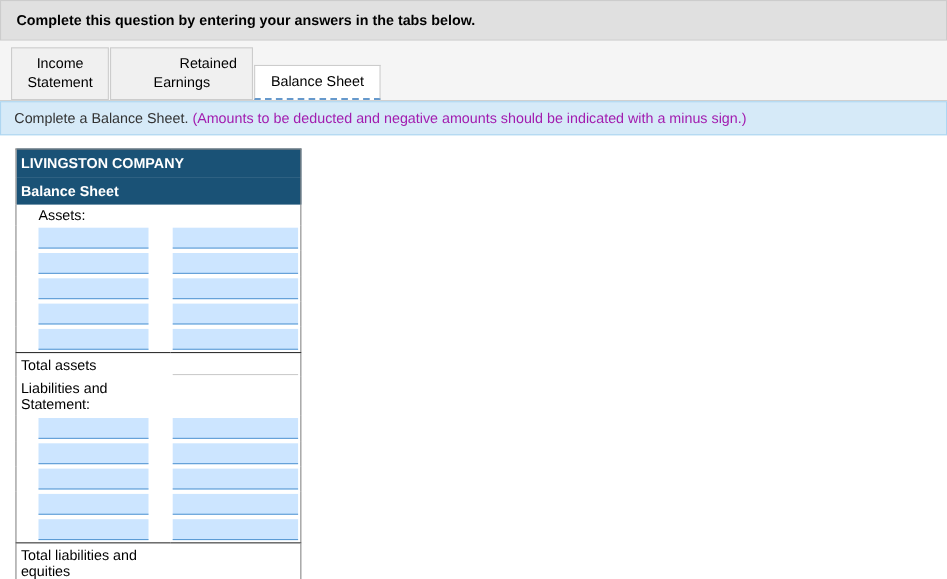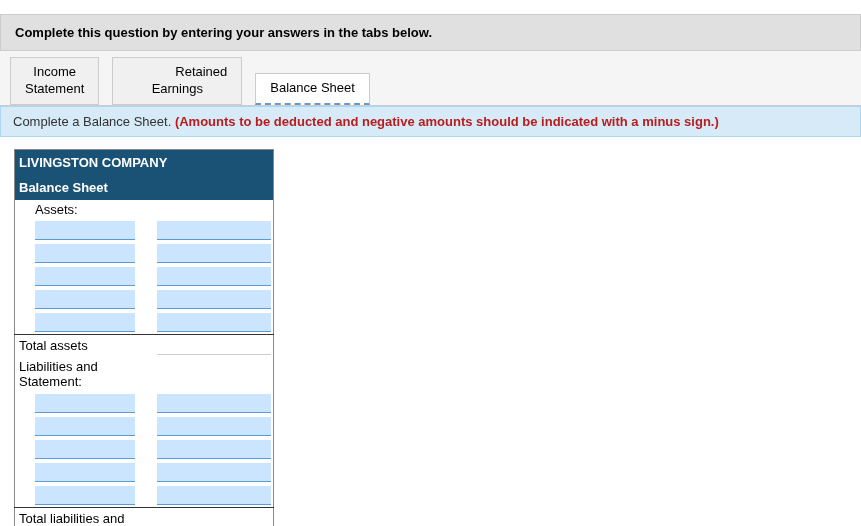--- a/index.html
+++ b/index.html
@@ -4,30 +4,29 @@
   <style>
     * { box-sizing: border-box; margin: 0; padding: 0; }
     body { font-family: Arial, sans-serif; font-size: 13px; background: #fff; width: 861px; }
 
     .instruction-bar {
       background: #e0e0e0;
       border: 1px solid #ccc;
       padding: 10px 14px;
       font-weight: bold;
       font-size: 13px;
-      margin-top: 14px;
     }
 
     .tabs-bar {
       display: flex;
       align-items: flex-end;
       padding: 6px 10px 0 10px;
       background: #f5f5f5;
       border-bottom: 1px solid #ccc;
-      gap: 13px;
+      gap: 1px;
     }
 
     .tab {
       padding: 6px 14px;
       border: 1px solid #ccc;
       background: #f0f0f0;
       cursor: pointer;
       font-size: 13px;
       text-align: center;
     }
@@ -43,22 +42,21 @@
 
     .info-bar {
       background: #d6eaf8;
       border: 1px solid #aed6f1;
       padding: 7px 12px;
       font-size: 13px;
       color: #333;
     }
 
     .info-bar span.highlight {
-      color: #b91c1c;
-      font-weight: bold;
+      color: #a21caf;
     }
 
     .content-area {
       padding: 12px 14px;
     }
 
     table.bs {
       border-collapse: collapse;
       width: 260px;
       border: 1px solid #888;

